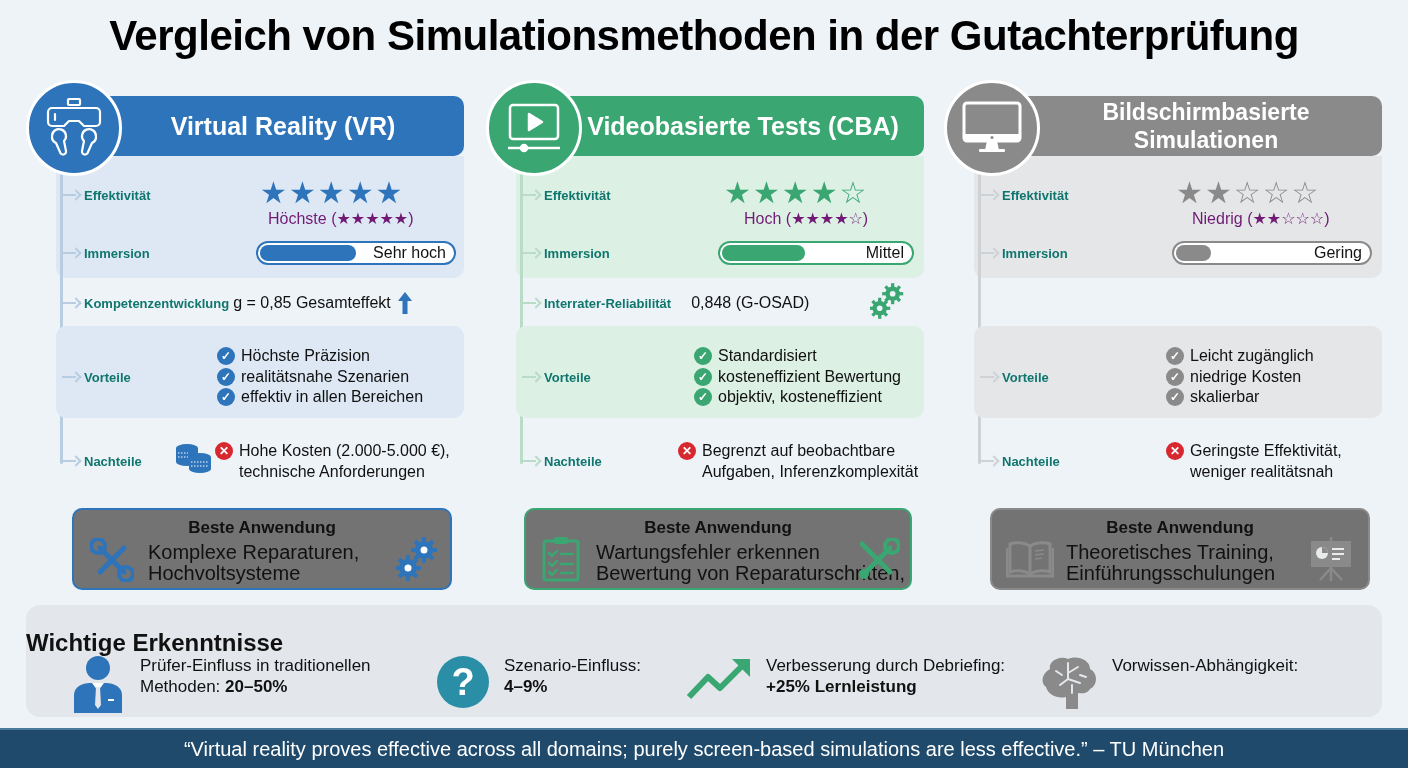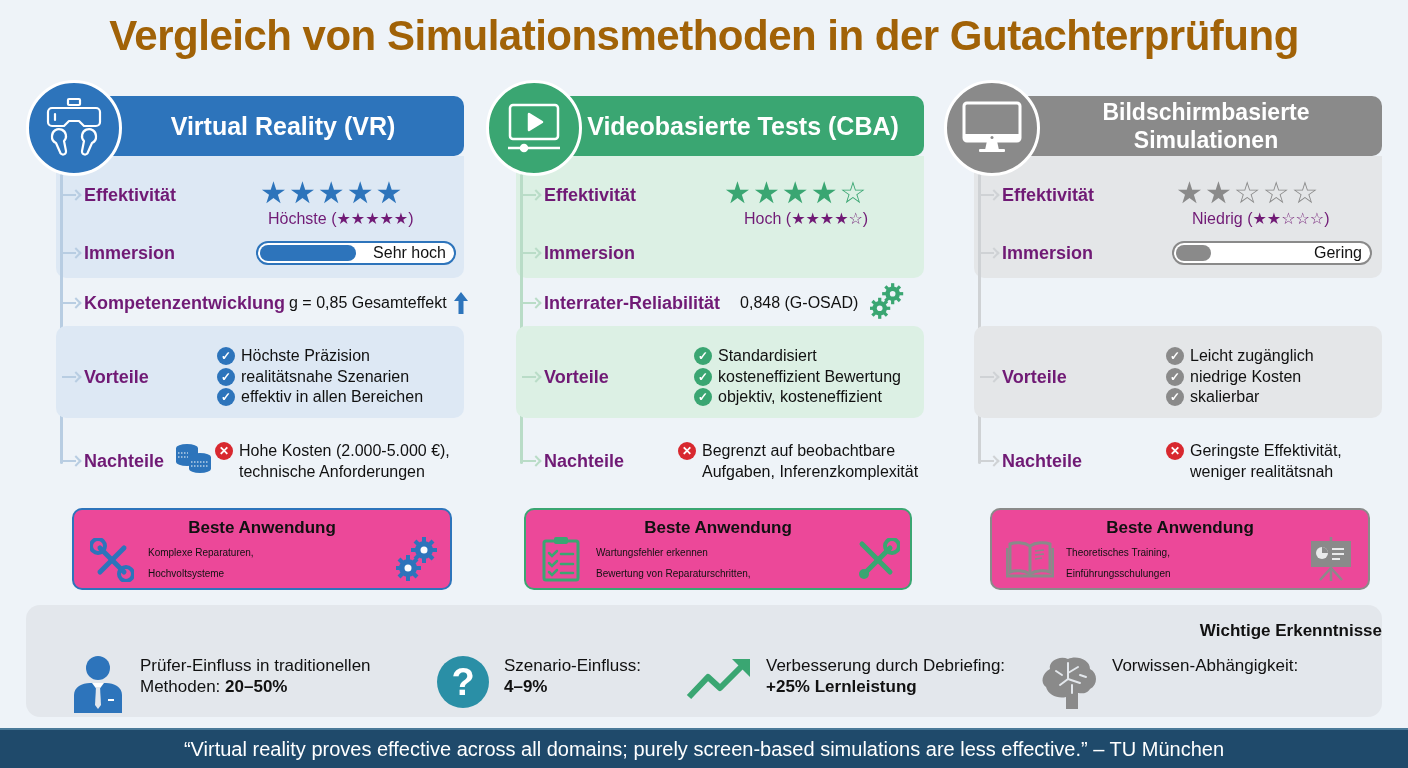--- a/index.html
+++ b/index.html
@@ -1,48 +1,48 @@
 <!DOCTYPE html>
 <html><head>
 <meta charset="utf-8">
 <style>
 *{box-sizing:border-box;margin:0;padding:0}
 html,body{width:1408px;height:768px;overflow:hidden}
 body{background:#eef3f8;font-family:"Liberation Sans",sans-serif;color:#111;position:relative}
-.title{position:absolute;left:0;top:12px;width:1408px;text-align:center;font-size:42px;font-weight:bold;letter-spacing:-0.5px;color:#a16207;font-family:"Liberation Sans",sans-serif}
+.title{position:absolute;left:0;top:12px;width:1408px;text-align:center;font-size:42px;font-weight:bold;letter-spacing:-0.5px;color:#000000;font-family:"Liberation Sans",sans-serif}
 .col{position:absolute;top:78px;width:450px;height:520px}
 .col.c1{left:22px}
 .col.c2{left:482px}
 .col.c3{left:940px}
 .hdr{position:absolute;left:40px;top:18px;width:402px;height:60px;border-radius:10px;color:#fff;font-weight:bold;font-size:25px;display:flex;align-items:center;justify-content:center;padding-left:40px;text-align:center;line-height:28px}
 .c3 .hdr{font-size:23px;padding-left:50px}
 .circ{position:absolute;left:4px;top:2px;width:96px;height:96px;border-radius:50%;border:3px solid #fff;display:flex;align-items:center;justify-content:center;z-index:3}
 .body{position:absolute;left:34px;top:78px;width:408px;height:122px;border-radius:0 0 10px 10px}
 .vline{position:absolute;left:38px;top:96px;width:3px;height:290px;border-radius:2px}
 .row{position:absolute;left:40px;height:30px;display:flex;align-items:center}
 .arrow{width:20px;height:14px;position:relative;margin-right:2px}
 .arrow:before{content:"";position:absolute;left:0;top:6px;width:14px;height:2px;background:currentColor}
 .arrow:after{content:"";position:absolute;left:10px;top:3px;width:6px;height:6px;border-top:2px solid currentColor;border-right:2px solid currentColor;transform:rotate(45deg)}
-.lbl{font-weight:bold;font-size:18px;color:#701a75}
+.lbl{font-weight:bold;font-size:13px;color:#0f766e}
 .stars{position:absolute;font-size:30px;letter-spacing:2px;line-height:30px}
 .stars-txt{position:absolute;font-size:16px;color:#701a75}
 .bar{position:absolute;width:200px;height:24px;border-radius:12px;border:2px solid;background:#fff;padding:2px}
 .bar .fill{height:16px;border-radius:8px}
 .bar .btxt{position:absolute;right:8px;top:1px;font-size:16px;color:#111}
 .panel{position:absolute;left:34px;width:408px;border-radius:10px}
 .list{position:absolute;font-size:16px;line-height:20.5px;color:#111}
 .list .li{display:flex;align-items:center;gap:6px}
 .chk{width:18px;height:18px;border-radius:50%;color:#fff;font-size:12px;display:inline-flex;align-items:center;justify-content:center;font-weight:bold;flex:0 0 18px}
 .xmark{width:18px;height:18px;border-radius:50%;background:#d8282f;color:#fff;font-size:12px;display:inline-flex;align-items:center;justify-content:center;font-weight:bold}
 .neg{position:absolute;font-size:16px;line-height:21px;color:#111}
-.best{position:absolute;top:430px;height:82px;border:2px solid;border-radius:10px;background:#ec4899}
+.best{position:absolute;top:430px;height:82px;border:2px solid;border-radius:10px;background:#737373}
 .best .bt{position:absolute;top:8px;left:0;width:100%;text-align:center;font-weight:bold;font-size:17px}
-.best .bd{position:absolute;font-size:10px;line-height:21px}
+.best .bd{position:absolute;font-size:20px;line-height:21px}
 .insights{position:absolute;left:26px;top:605px;width:1356px;height:112px;background:#e3e7ec;border-radius:14px}
-.insights .it{position:absolute;top:16px;width:100%;text-align:right;font-weight:bold;font-size:17px}
+.insights .it{position:absolute;top:24px;width:100%;text-align:left;font-weight:bold;font-size:24px}
 .ins{position:absolute;top:50px;display:flex;align-items:flex-start;gap:14px}
 .ins .itx{font-size:17px;line-height:21px;color:#111}
 .footer{position:absolute;left:0;top:728px;width:1408px;height:40px;background:#1f4a6b;color:#fff;font-size:20px;display:flex;align-items:center;justify-content:center;border-top:2px solid #4a7a99}
 </style>
 </head>
 <body>
 
 <div class="title">Vergleich von Simulationsmethoden in der Gutachterprüfung</div>
 
 <div class="col c1">
@@ -184,20 +184,24 @@
     <span class="arrow"></span>
     <span class="lbl">Effektivität</span>
   </div>
   <div class="stars" style="left:242px;top:100px;color:#3aa672">★★★★☆</div>
   <div class="stars-txt" style="left:262px;top:131px">Hoch (★★★★☆)</div>
 
   <div class="row" style="top:160px;color:#b9dcc7">
     <span class="arrow"></span>
     <span class="lbl">Immersion</span>
   </div>
+  <div class="bar" style="left:236px;top:163px;border-color:#3aa672;width:196px">
+    <div class="fill" style="width:44%;background:#3aa672"></div>
+    <span class="btxt">Mittel</span>
+  </div>
 
   <div class="row" style="top:210px;color:#b9dcc7">
     <span class="arrow"></span>
     <span class="lbl">Interrater-Reliabilität</span>
     <span style="font-size:16px;color:#111;margin-left:20px">0,848 (G-OSAD)</span>
   </div>
   <svg style="position:absolute;left:388px;top:204px" width="34" height="38" viewBox="0 0 42 46">
     <g fill="#3aa672">
         <circle cx="28" cy="14" r="9"></circle>
         <circle cx="12" cy="32" r="9"></circle>

